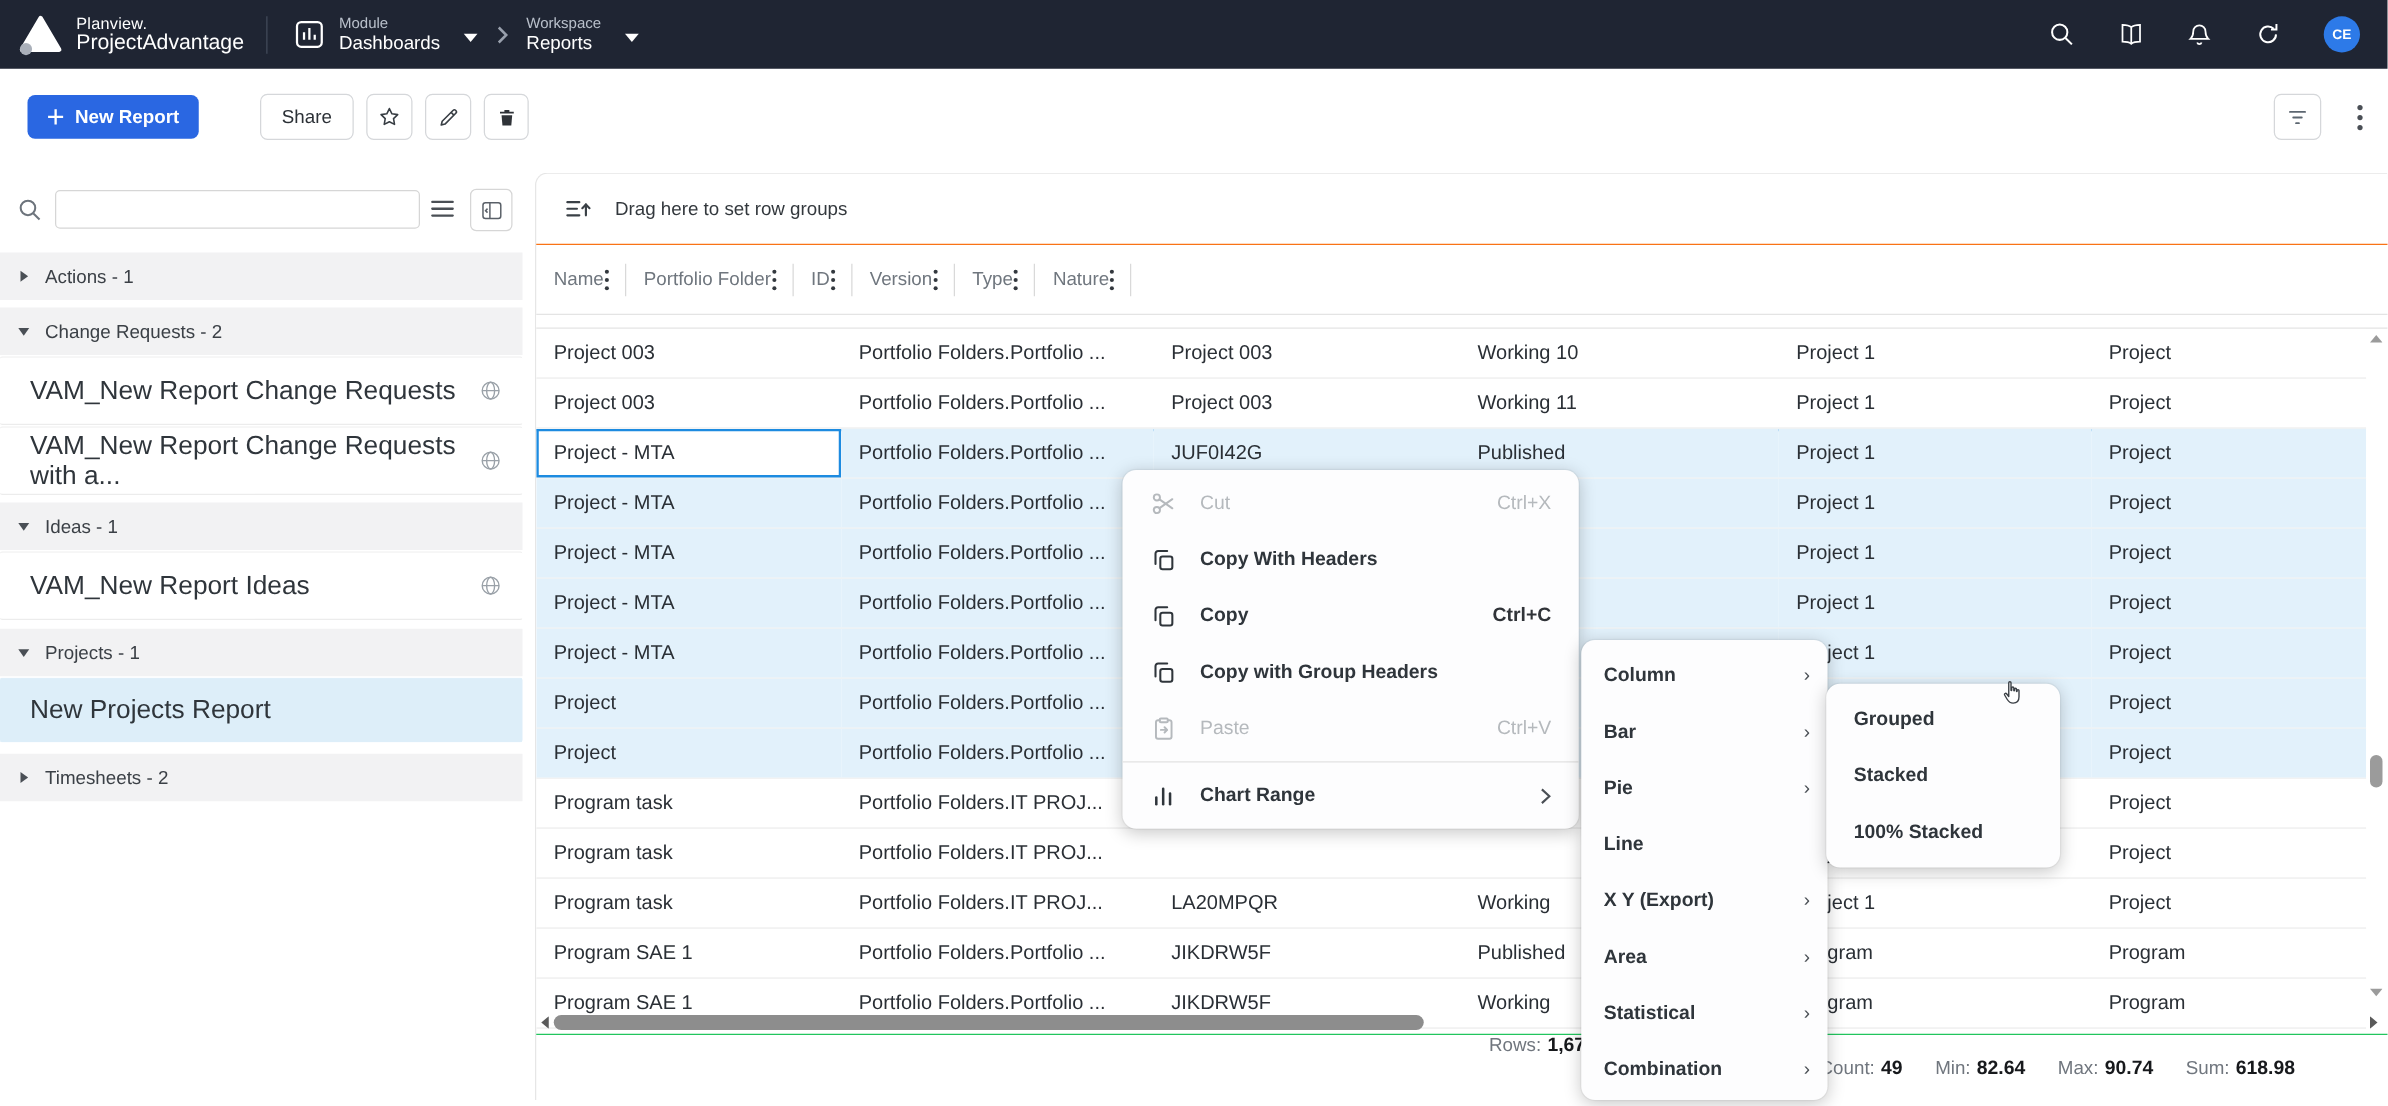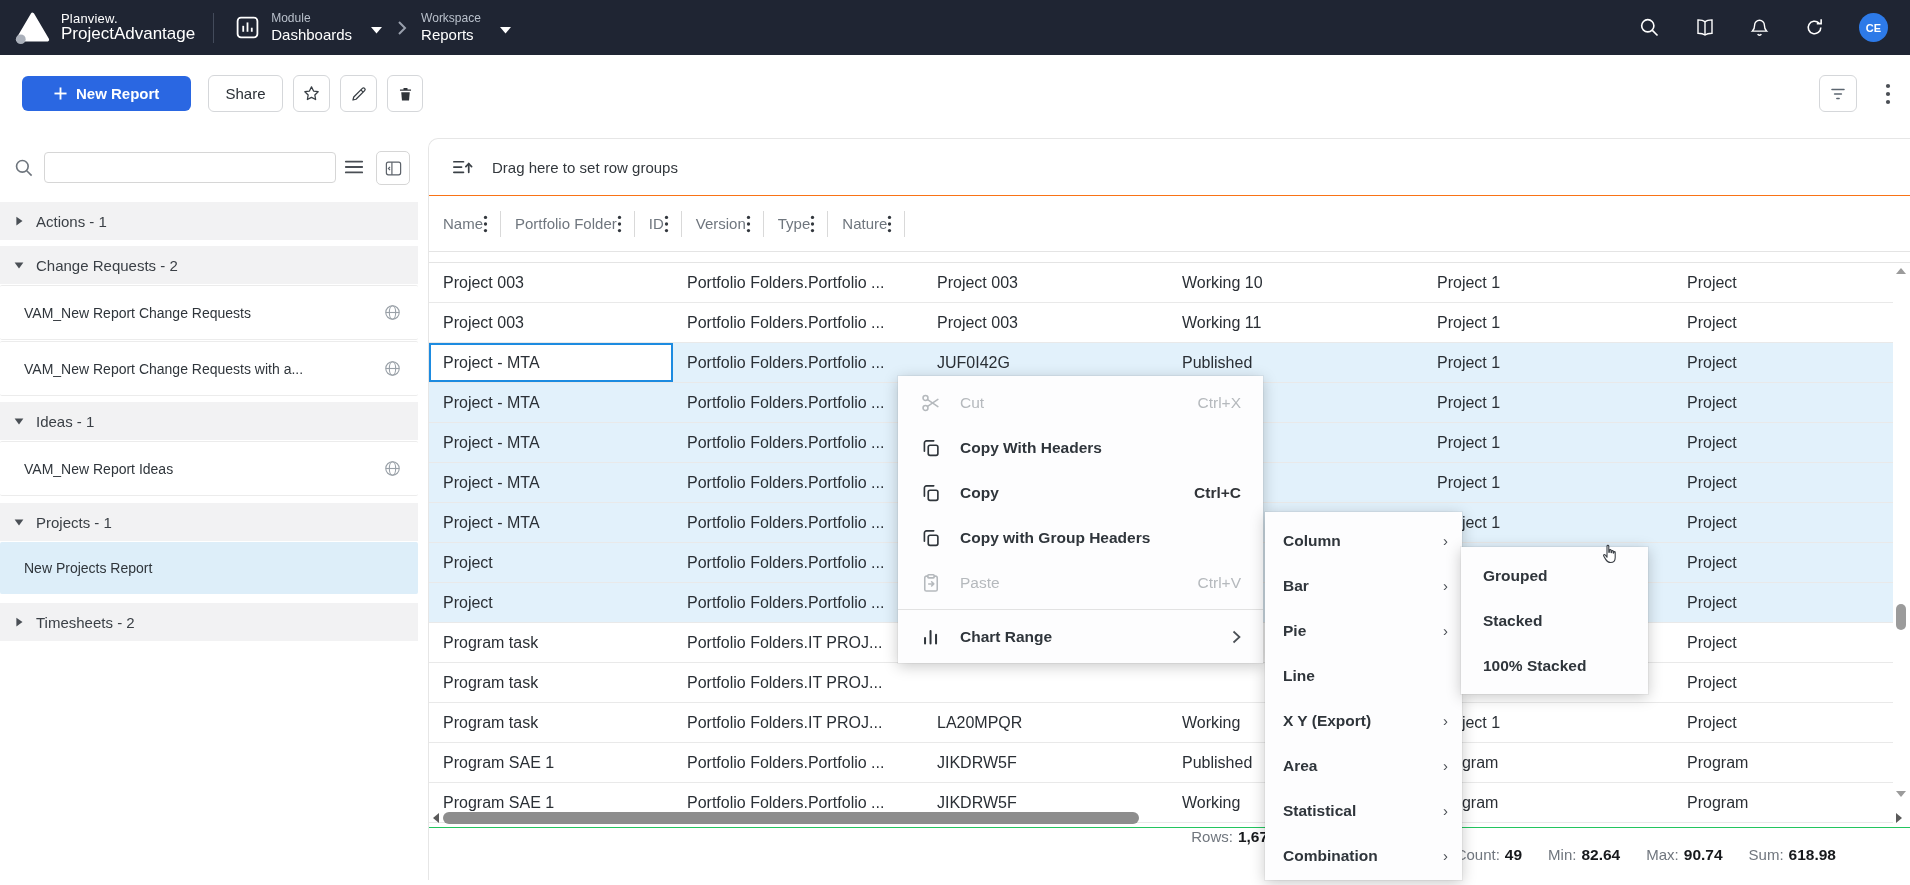--- a/index.html
+++ b/index.html
@@ -22,21 +22,21 @@
   .crumb-label { font-size:15px; color:#fff; }
   .nav-caret { margin:6px 0 0 8px; }
   .crumb-sep { margin:0 14px; }
   .nav-right { margin-left:auto; display:flex; align-items:center; gap:34px; margin-right:22px; }
   .nav-icon { width:21px; height:21px; cursor:pointer; }
   .avatar { width:29px; height:29px; border-radius:50%; background:#2d7ae8; color:#fff;
     font-size:11px; font-weight:bold; display:flex; align-items:center; justify-content:center;text-align:right; }
 
   
   .toolbar { position:absolute; top:55px; left:0; width:1910px; height:83px; background:#fff; }
-  .btn-primary { position:absolute; left:22px; top:21px; height:35px; padding:0 32px;
+  .btn-primary { position:absolute; left:22px; top:21px; height:35px; padding:0 16px;
     background:#2a67e2; color:#fff; border:none; border-radius:6px; font-size:15px; font-weight:600;
     display:flex; align-items:center; gap:9px; cursor:pointer; font-family:inherit; }
   .btn-ghost { position:absolute; top:20px; height:37px; background:#fff; border:1px solid #d5d7da;
     border-radius:6px; display:flex; align-items:center; justify-content:center; cursor:pointer;
     font-size:15px; color:#2b3036; font-family:inherit; }
   .btn-share { left:208px; width:75px; }
   .btn-star { left:293px; width:37px; }
   .btn-edit { left:340px; width:37px; }
   .btn-trash { left:387px; width:36px; }
   .btn-filter { left:1819px; width:38px; }
@@ -51,21 +51,21 @@
     font-family:inherit; color:#333; }
   .side-search .list-ic { position:absolute; left:344px; top:8px; cursor:pointer; }
   .side-toggle { position:absolute; left:376px; top:1px; width:34px; height:34px;
     border:1px solid #d6d6d6; border-radius:5px; background:#fff; display:flex;
     align-items:center; justify-content:center; cursor:pointer; }
   .side-group { position:absolute; left:0; width:418px; height:38px; background:#f2f2f3;
     display:flex; align-items:center; gap:10px; padding-left:12px; font-size:15px;
     color:#3b4046; cursor:pointer; }
   .side-item { position:absolute; left:0; width:418px; background:#fff;
     border-top:1px solid #ececec; border-bottom:1px solid #ececec; border-radius:2px;
-    display:flex; align-items:center; padding:0 16px 0 24px; font-size:14px;
+    display:flex; align-items:center; padding:0 16px 0 24px; font-size:21px;
     color:#2f353b; cursor:pointer; }
   .side-item .globe { margin-left:auto; }
   .side-item.sel { background:#ddeef9; border-color:#ddeef9; }
 
   
   .gridpanel { position:absolute; left:428px; top:138px; width:1482px; height:742px;
     background:#fff; border-top:1px solid #e6e6e6; border-left:1px solid #e6e6e6;
     border-radius:10px 0 0 0; }
   .dragbar { position:absolute; top:0; left:0; width:1481px; height:57px;
     border-bottom:1px solid #f97316; display:flex; align-items:center; gap:18px;
@@ -100,21 +100,21 @@
   .vs-arrow-d { position:absolute; left:4px; top:527px; }
 
   
   .statusbar { position:absolute; top:688px; left:0; width:1481px; height:53px;
     border-top:1px solid #22c55e; display:flex; align-items:center; font-size:15px;flex-direction:column; }
   .statusbar .left { margin-left:129px; color:#70767e; }
   .statusbar b { color:#17191c; font-size:15.5px; margin-left:5px; }
   .statusbar .right { margin-left:auto; margin-right:74px; display:flex; gap:26px; color:#70767e; }
 
   
-  .menu { position:absolute; background:#fdfdfe; border-radius:0;
+  .menu { position:absolute; background:#fdfdfe; border-radius:11px;
     box-shadow:0 3px 14px rgba(0,0,0,.22), 0 0 0 1px rgba(0,0,0,.04); }
   .ctxmenu { left:898px; top:376px; width:365px; padding:4px 0; z-index:10; }
   .mi { height:45px; display:flex; align-items:center; padding:0 22px; cursor:pointer; }
   .mi .mic { width:24px; margin-right:16px; color:#2f353b; }
   .mi .mlabel { font-size:15.5px; font-weight:600; color:#2f353b; }
   .mi .mshort { margin-left:auto; font-size:15.5px; font-weight:600; color:#303338; }
   .mi.disabled .mlabel, .mi.disabled .mshort { color:#b5b9bd; font-weight:400; }
   .mi.disabled .mic { color:#b5b9bd; }
   .mi .marrow { margin-left:auto; }
   .msep { height:1px; background:#e2e2e2; margin:4px 0; }

